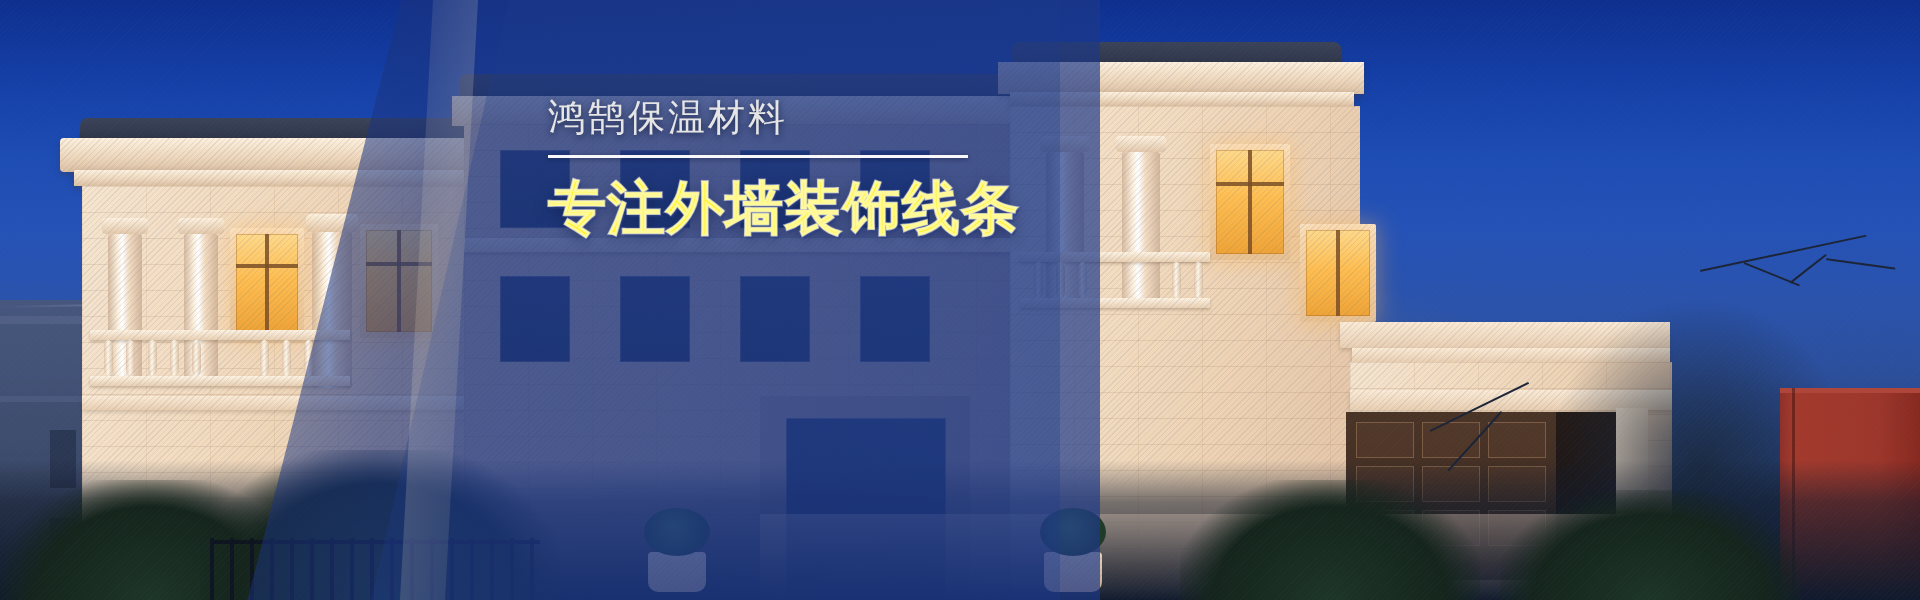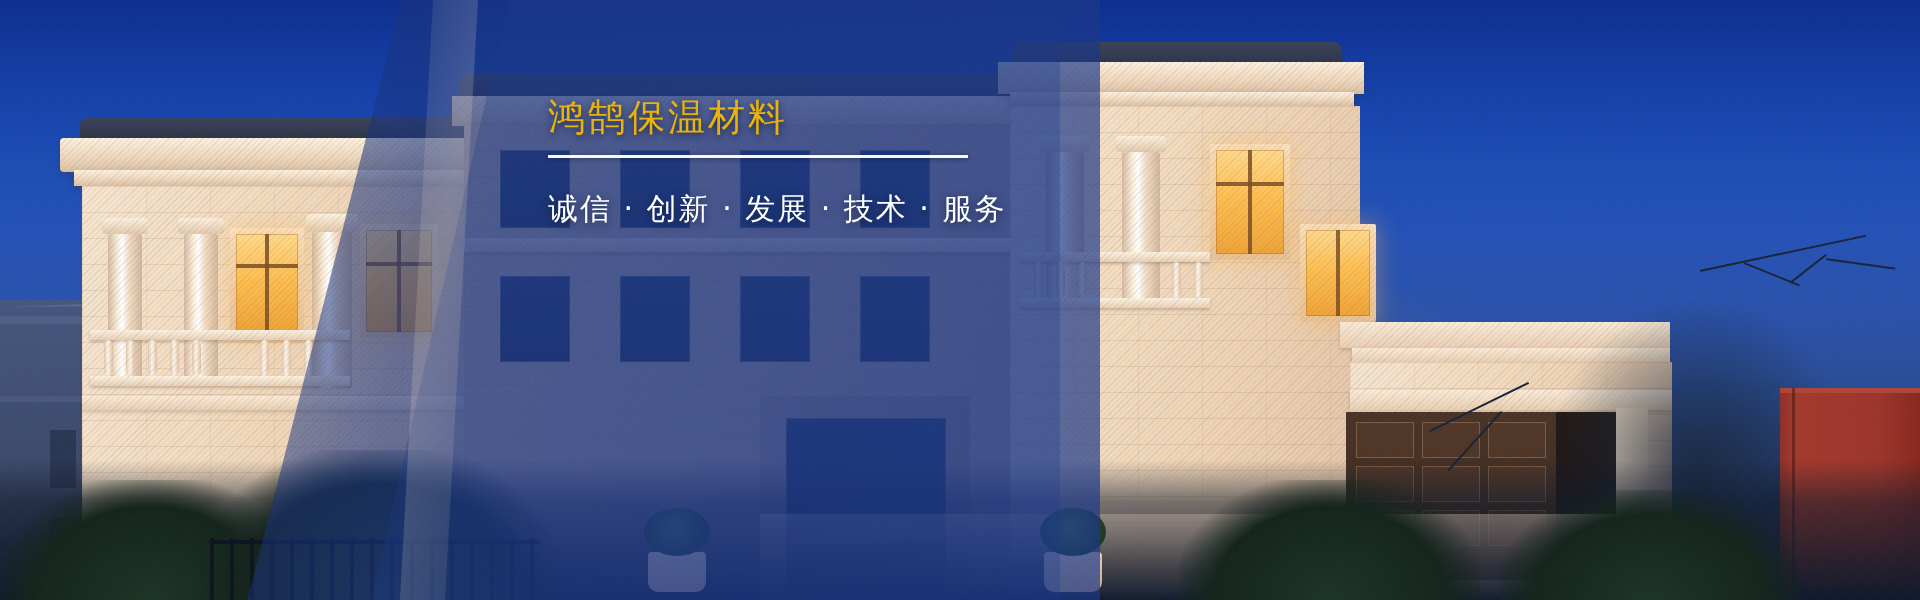--- a/index.html
+++ b/index.html
@@ -258,21 +258,21 @@
     background:linear-gradient(100deg, rgba(255,255,255,0) 0%, rgba(255,236,200,.18) 45%, rgba(255,255,255,0) 100%);
     clip-path:polygon(42% 0%, 72% 0%, 50% 100%, 20% 100%);
     pointer-events:none;
   }
 
   
   .text-block {
     position:absolute; left:548px; top:96px; width:460px;
   }
   .brand {
-    font-size:37px; line-height:1.18; color:#eab308;
+    font-size:37px; line-height:1.18; color:#e5e5e5;
     letter-spacing:3px; font-weight:400;
     text-shadow:0 2px 7px rgba(10,20,50,.75);
     white-space:nowrap;
   }
   .rule {
     margin-top:15px; height:3px; width:420px;
     background:#ffffff; opacity:.97;
     box-shadow:0 1px 5px rgba(10,20,50,.55);
   }
   .headline {
@@ -484,17 +484,17 @@
   <div class="hatch2"></div>
   <div class="hatch"></div>
   <div class="overlay-panel"></div>
   <div class="overlay-panel2"></div>
   <div class="beam"></div>
 
   <div class="text-block">
     <div class="brand">鸿鹄保温材料</div>
     <div class="rule"></div>
     <div class="headline">
+      <span class="l2">专注外墙装饰线条</span>
     </div>
-    <div class="tagline">诚信 · 创新 · 发展 · 技术 · 服务</div>
   </div>
 
 </div>
 
 </body></html>

